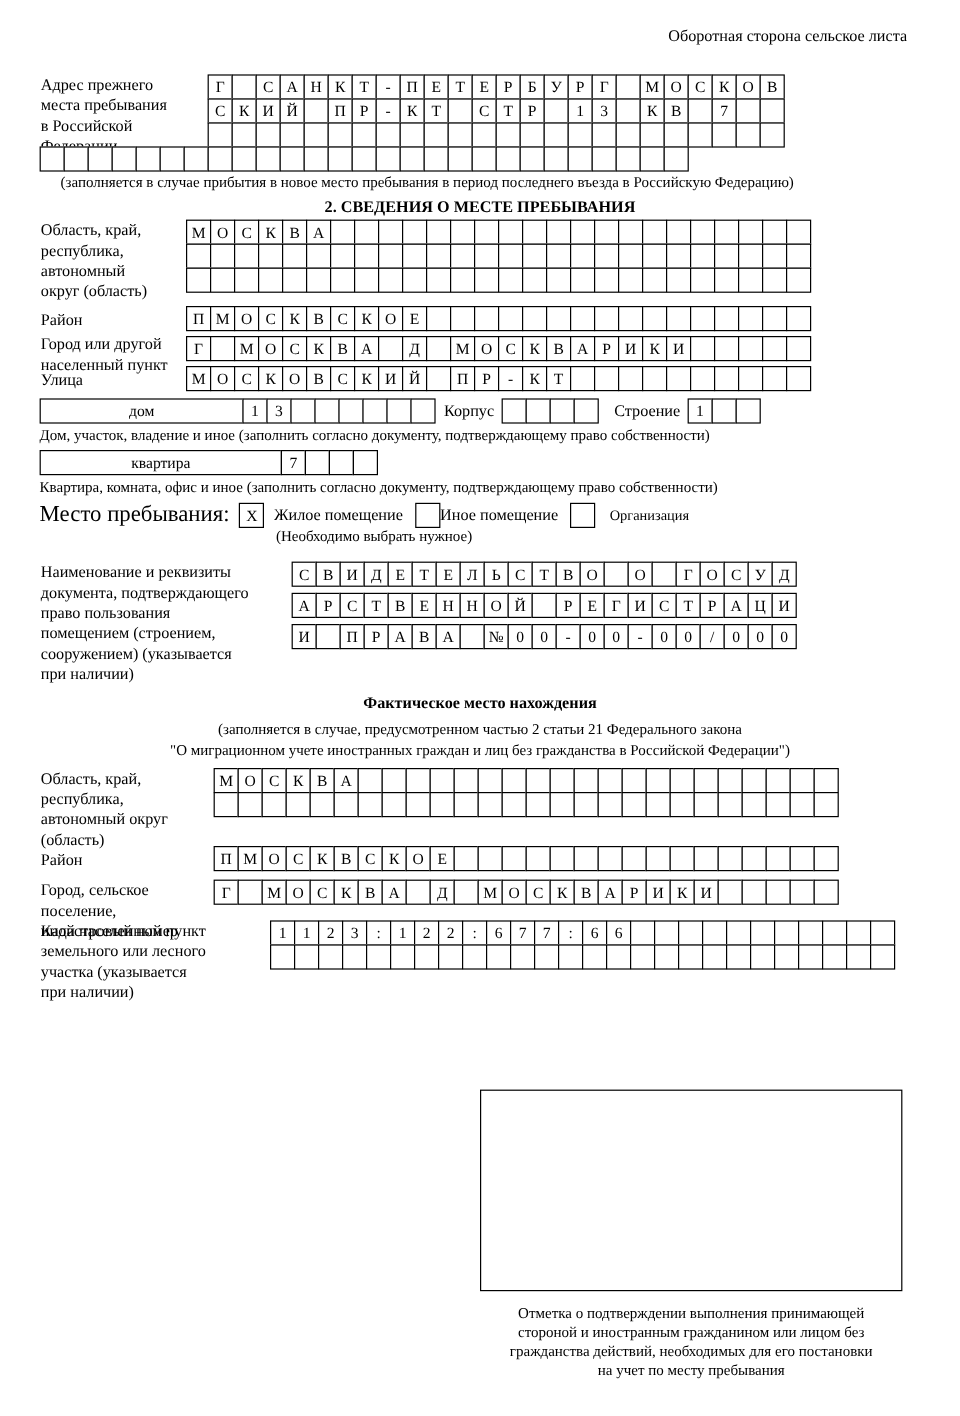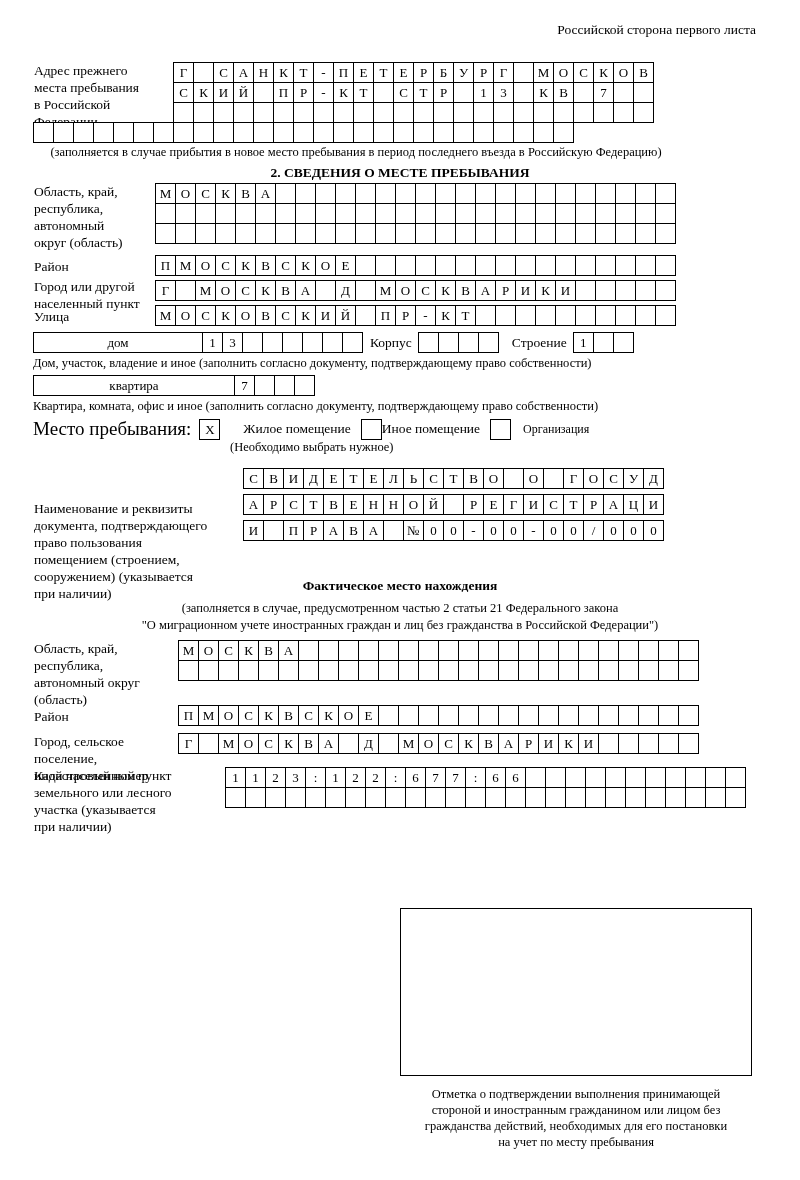--- a/index.html
+++ b/index.html
@@ -89,21 +89,21 @@
     font-size: 12.5px;
     text-align: center;
     line-height: 16px;
   }
 </style>
 </head>
 <body>
 
 <div class="page">
 
-  <div class="hdr-right">Российской сторона первого листа</div>
+  <div class="hdr-right">Оборотная сторона сельское листа</div>
 
   <div class="abs lbl" style="left:34px; top:62px; width:140px;">Адрес прежнего
 места пребывания
 в Российской
 Федерации</div>
 
   <div class="abs cells" id="prev-row-0" style="left:173px; top:62px;">
       <div class="cell">Г</div>
       <div class="cell"></div>
       <div class="cell">С</div>
@@ -431,29 +431,29 @@
         <div class="cell"></div>
         <div class="cell"></div>
         <div class="cell"></div>
       </div>
   </div>
   <div class="abs note-l" style="left:33px; top:399px;">Квартира, комната, офис и иное (заполнить согласно документу, подтверждающему право собственности)</div>
 
   <div class="abs boxline" style="left:33px; top:418px;">
     <div style="font-size:19px;">Место пребывания:</div>
     <div class="chk" style="margin-left:8px;">X</div>
-    <div style="font-size:13.5px; margin-left:23px;">Жилое помещение</div>
+    <div style="font-size:13.5px; margin-left:8px;">Жилое помещение</div>
     <div class="chk" style="margin-left:10px;"></div>
     <div style="font-size:13.5px; ">Иное помещение</div>
     <div class="chk" style="margin-left:10px;"></div>
     <div style="font-size:12px; margin-left:12px;">Организация</div>
   </div>
   <div class="abs note-l" style="left:230px; top:440px;">(Необходимо выбрать нужное)</div>
 
-  <div class="abs lbl" style="left:34px; top:468px; width:210px;margin-top:32px;">Наименование и реквизиты
+  <div class="abs lbl" style="left:34px; top:468px; width:210px;">Наименование и реквизиты
 документа, подтверждающего
 право пользования
 помещением (строением,
 сооружением) (указывается
 при наличии)</div>
   <div class="abs cells" id="s2-doc-0" style="left:243px; top:468px;">
       <div class="cell">С</div>
       <div class="cell">В</div>
       <div class="cell">И</div>
       <div class="cell">Д</div>

